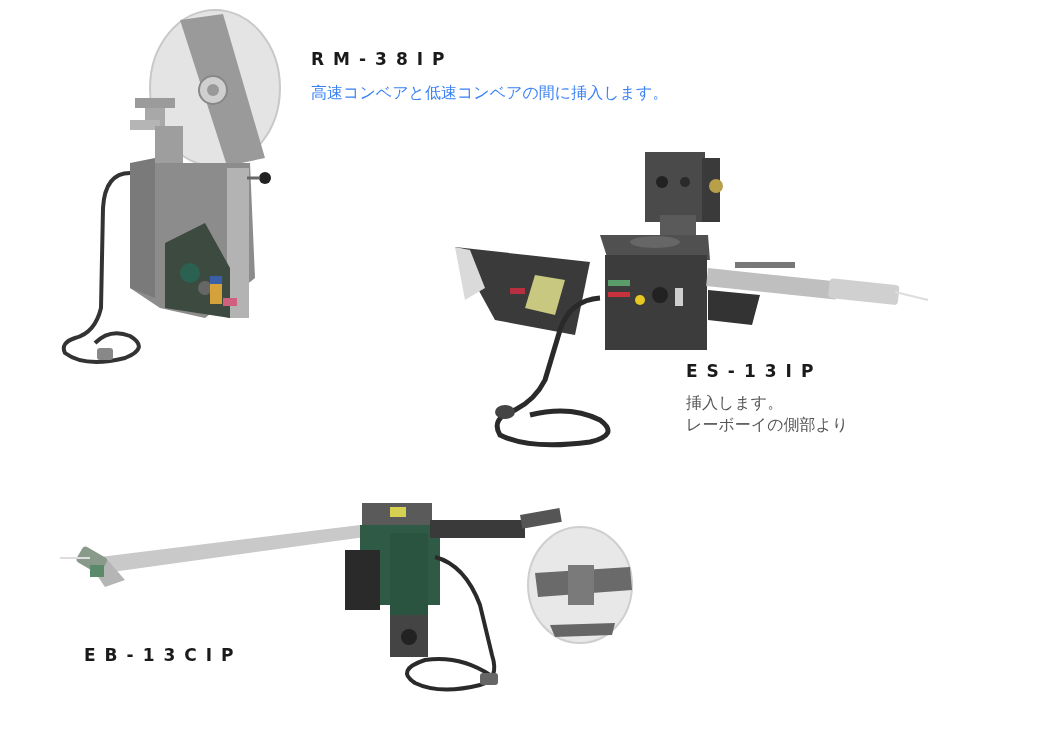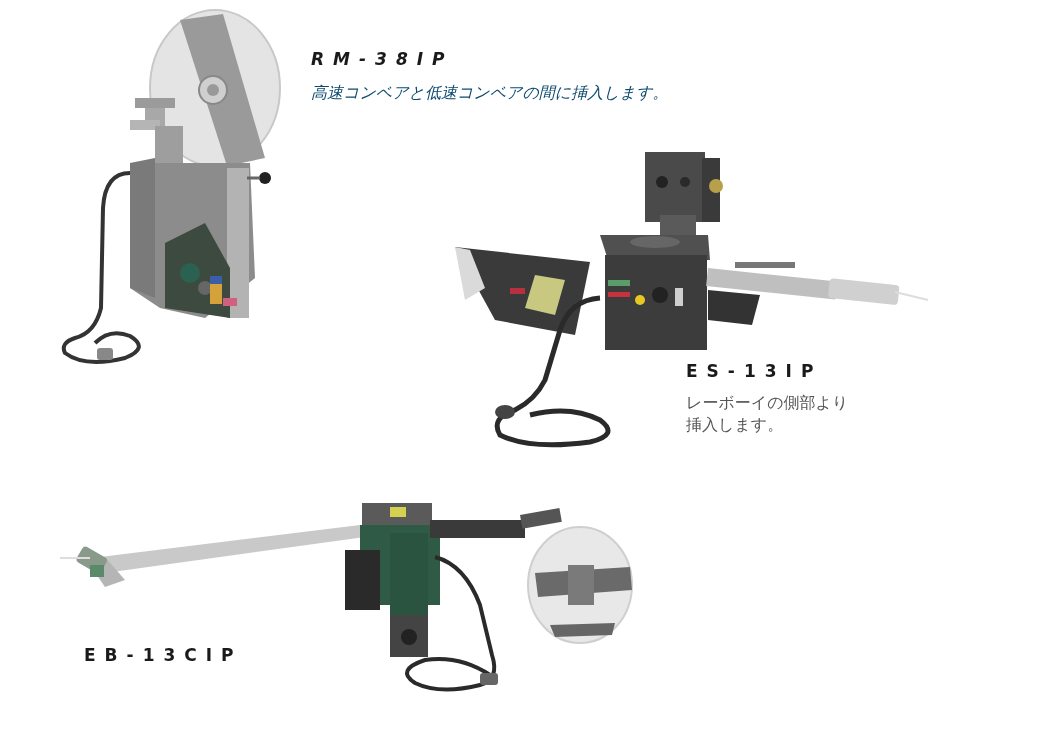--- a/index.html
+++ b/index.html
@@ -23,21 +23,21 @@
       font-weight: bold;
       font-size: 17px;
       letter-spacing: 9px;
       color: #1a1a1a;
       white-space: nowrap;
       line-height: 22px;
     }
     .description {
       font-family: "DejaVu Sans", sans-serif;
       font-size: 16px;
-      color: #0c4a6e;
+      color: #3b82f6;
       line-height: 23px;
       margin-top: 11px;
       white-space: nowrap;
     }
     .description-multi {
       font-family: "DejaVu Sans", sans-serif;
       font-size: 16px;
       color: #555;
       line-height: 22px;
       margin-top: 10px;
@@ -76,21 +76,21 @@
     <circle cx="150" cy="280" r="7" fill="#666"></circle>
     <rect x="155" y="268" width="12" height="28" fill="#d4a13a"></rect>
     <rect x="155" y="268" width="12" height="8" fill="#3a5fa8"></rect>
     <rect x="168" y="290" width="14" height="8" fill="#d06080"></rect>
 
     <path d="M 75 165 Q 50 165 48 200 L 46 300 Q 40 325 20 330 Q 5 335 10 345 Q 30 360 70 350 Q 95 340 75 328 Q 55 320 40 335" fill="none" stroke="#333" stroke-width="4"></path>
     <rect x="42" y="340" width="16" height="12" rx="3" fill="#888"></rect>
   </svg>
 </div>
 
-<div class="product-block" style="left:311px; top:48px;font-style:italic;">
+<div class="product-block" style="left:311px; top:48px;">
   <div class="model-name">RM-38IP</div>
   <div class="description">高速コンベアと低速コンベアの間に挿入します。</div>
 </div>
 
 <div class="product-image" style="left:440px; top:150px;" title="ES-13IP dark gray machine with side chute and extended arm">
   <svg width="490" height="300" viewBox="0 0 490 300">
 
     <rect x="205" y="2" width="60" height="70" fill="#4a4a4a"></rect>
     <rect x="262" y="8" width="18" height="64" fill="#3a3a3a"></rect>
     <circle cx="222" cy="32" r="6" fill="#222"></circle>
@@ -120,22 +120,22 @@
     <polygon points="268,140 320,145 312,175 268,170" fill="#333"></polygon>
 
     <path d="M 160 148 Q 130 150 120 180 L 105 230 Q 95 250 75 260 Q 50 268 60 285 Q 90 300 150 292 Q 180 285 160 270 Q 130 255 90 265" fill="none" stroke="#2a2a2a" stroke-width="5"></path>
     <ellipse cx="65" cy="262" rx="10" ry="7" fill="#444"></ellipse>
   </svg>
 </div>
 
 <div class="product-block" style="left:686px; top:360px;">
   <div class="model-name">ES-13IP</div>
   <div class="description-multi">
+    <div>挿入します。</div>
     <div>レーボーイの側部より</div>
-    <div>挿入します。</div>
   </div>
 </div>
 
 <div class="product-image" style="left:60px; top:495px;" title="EB-13CIP green machine with long arm and reel at rear">
   <svg width="600" height="215" viewBox="0 0 600 215">
 
     <polygon points="40,62 300,30 305,42 45,78" fill="#c9c9c9"></polygon>
     <polygon points="30,70 45,62 65,85 45,92" fill="#b5b5b5"></polygon>
     <rect x="18" y="55" width="28" height="18" rx="4" fill="#8a9a8a" transform="rotate(30 30 64)"></rect>
     <rect x="30" y="70" width="14" height="12" fill="#5a8a6a"></rect>

